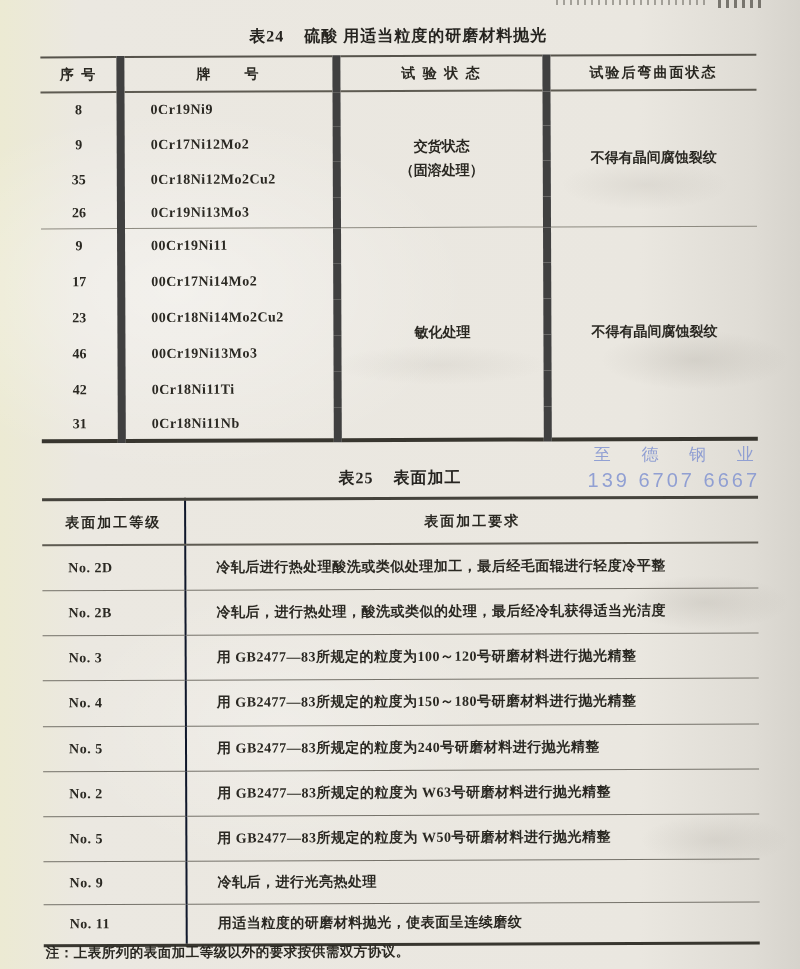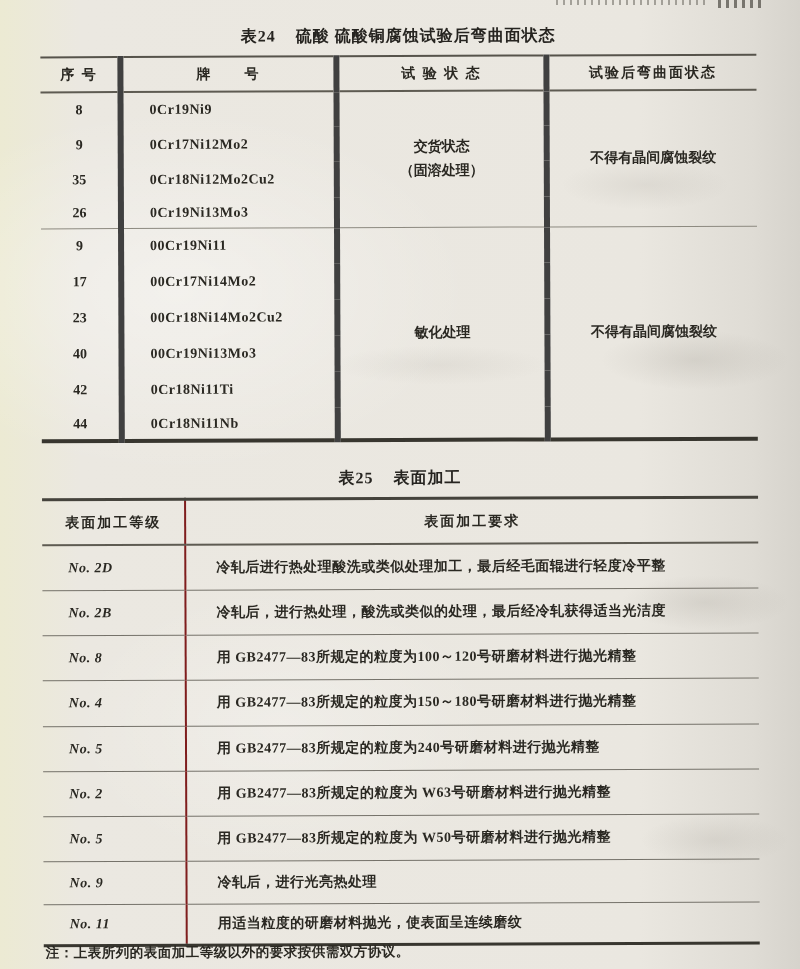--- a/index.html
+++ b/index.html
@@ -42,37 +42,37 @@
   .title-25{top:468px;}
   .tbl-title .lbl{margin-right:20px;}
 
   
   .t24{position:absolute;left:42px;top:55px;width:716px;
     border-collapse:collapse;table-layout:fixed;
     border-top:2px solid #56534b;border-bottom:4px solid #38362f;}
   .t24 th,.t24 td{font-weight:bold;font-size:14px;color:#2a2822;padding:0;}
   .t24 th{height:33px;letter-spacing:2px;font-size:14px;}
   .t24 th{border-bottom:2px solid #5e5b52;}
-  .t24 .cdiv{border-right:6px solid #404040;}
+  .t24 .cdiv{border-right:8px solid #404040;}
   .t24 td.no{text-align:center;}
   .t24 td.grade{padding-left:26px;letter-spacing:0.5px;}
   .t24 td.state,.t24 td.result{text-align:center;vertical-align:middle;}
   .t24 tr.gsep td{border-top:1.5px solid #8d8a80;}
   .t24 .state .ln{line-height:24px;}
 
   
   .t25{position:absolute;left:42px;top:497px;width:716px;
     border-collapse:collapse;table-layout:fixed;
     border-top:3px solid #45433c;border-bottom:3.5px solid #38362f;}
   .t25 th,.t25 td{font-weight:bold;font-size:14px;color:#2a2822;padding:0;}
   .t25 th{height:43px;letter-spacing:2px;border-bottom:2px solid #5e5b52;text-align:center;}
   .t25 td{border-bottom:1.5px solid #75726a;}
   .t25 tr:last-child td{border-bottom:none;}
-  .t25 .cdiv{border-right:2px solid #7f1d1d;}
-  .t25 td.grade{padding-left:26px;letter-spacing:0.5px;font-style:italic;}
+  .t25 .cdiv{border-right:2px solid #0f172a;}
+  .t25 td.grade{padding-left:26px;letter-spacing:0.5px;}
   .t25 td.req{padding-left:30px;letter-spacing:0.5px;}
 
   
   .watermark{position:absolute;right:40px;top:443px;text-align:center;
     font-family:"Liberation Sans","DejaVu Sans",sans-serif;
     color:#8a9ad2;opacity:.92;}
   .watermark .w1{font-size:17px;letter-spacing:13px;margin-right:-13px;}
   .watermark .w2{font-size:20px;letter-spacing:3px;margin-top:3px;}
 
   
@@ -85,25 +85,29 @@
 <div class="page">
 
   <div class="edge-frag frag-a"></div>
   <div class="edge-frag frag-b"></div>
   <div class="smudge sm1"></div>
   <div class="smudge sm2"></div>
   <div class="smudge sm3"></div>
   <div class="smudge sm4"></div>
   <div class="smudge sm5"></div>
 
+  <div class="watermark">
+    <div class="w1">至 德 钢 业</div>
+    <div class="w2">139 6707 6667</div>
+  </div>
 
   <div class="skew">
 
     <div class="tbl-title title-24">
-      <span class="lbl">表24</span><span>硫酸 硫酸铜腐蚀试验后弯曲面状态</span>
+      <span class="lbl">表24</span><span>硫酸 用适当粒度的研磨材料抛光</span>
     </div>
 
     <table class="t24">
       <colgroup>
           <col style="width:80px">
           <col style="width:216px">
           <col style="width:210px">
           <col style="width:210px">
         </colgroup>
       <tbody>
@@ -146,29 +150,29 @@
       </tr>
       <tr style="height:36px">
         <td class="no cdiv">17</td>
         <td class="grade cdiv">00Cr17Ni14Mo2</td>
       </tr>
       <tr style="height:36px">
         <td class="no cdiv">23</td>
         <td class="grade cdiv">00Cr18Ni14Mo2Cu2</td>
       </tr>
       <tr style="height:36px">
-        <td class="no cdiv">40</td>
+        <td class="no cdiv">46</td>
         <td class="grade cdiv">00Cr19Ni13Mo3</td>
       </tr>
       <tr style="height:36px">
         <td class="no cdiv">42</td>
         <td class="grade cdiv">0Cr18Ni11Ti</td>
       </tr>
       <tr style="height:33px">
-        <td class="no cdiv">44</td>
+        <td class="no cdiv">31</td>
         <td class="grade cdiv">0Cr18Ni11Nb</td>
       </tr>
     </tbody>
       </table>
 
     <div class="tbl-title title-25">
       <span class="lbl">表25</span><span>表面加工</span>
     </div>
 
     <table class="t25">
@@ -183,21 +187,21 @@
       </tr>
       <tr style="height:45px">
         <td class="grade cdiv">No. 2D</td>
         <td class="req">冷轧后进行热处理酸洗或类似处理加工，最后经毛面辊进行轻度冷平整</td>
       </tr>
       <tr style="height:45px">
         <td class="grade cdiv">No. 2B</td>
         <td class="req">冷轧后，进行热处理，酸洗或类似的处理，最后经冷轧获得适当光洁度</td>
       </tr>
       <tr style="height:45px">
-        <td class="grade cdiv">No. 8</td>
+        <td class="grade cdiv">No. 3</td>
         <td class="req">用 GB2477—83所规定的粒度为100～120号研磨材料进行抛光精整</td>
       </tr>
       <tr style="height:46px">
         <td class="grade cdiv">No. 4</td>
         <td class="req">用 GB2477—83所规定的粒度为150～180号研磨材料进行抛光精整</td>
       </tr>
       <tr style="height:45px">
         <td class="grade cdiv">No. 5</td>
         <td class="req">用 GB2477—83所规定的粒度为240号研磨材料进行抛光精整</td>
       </tr>

